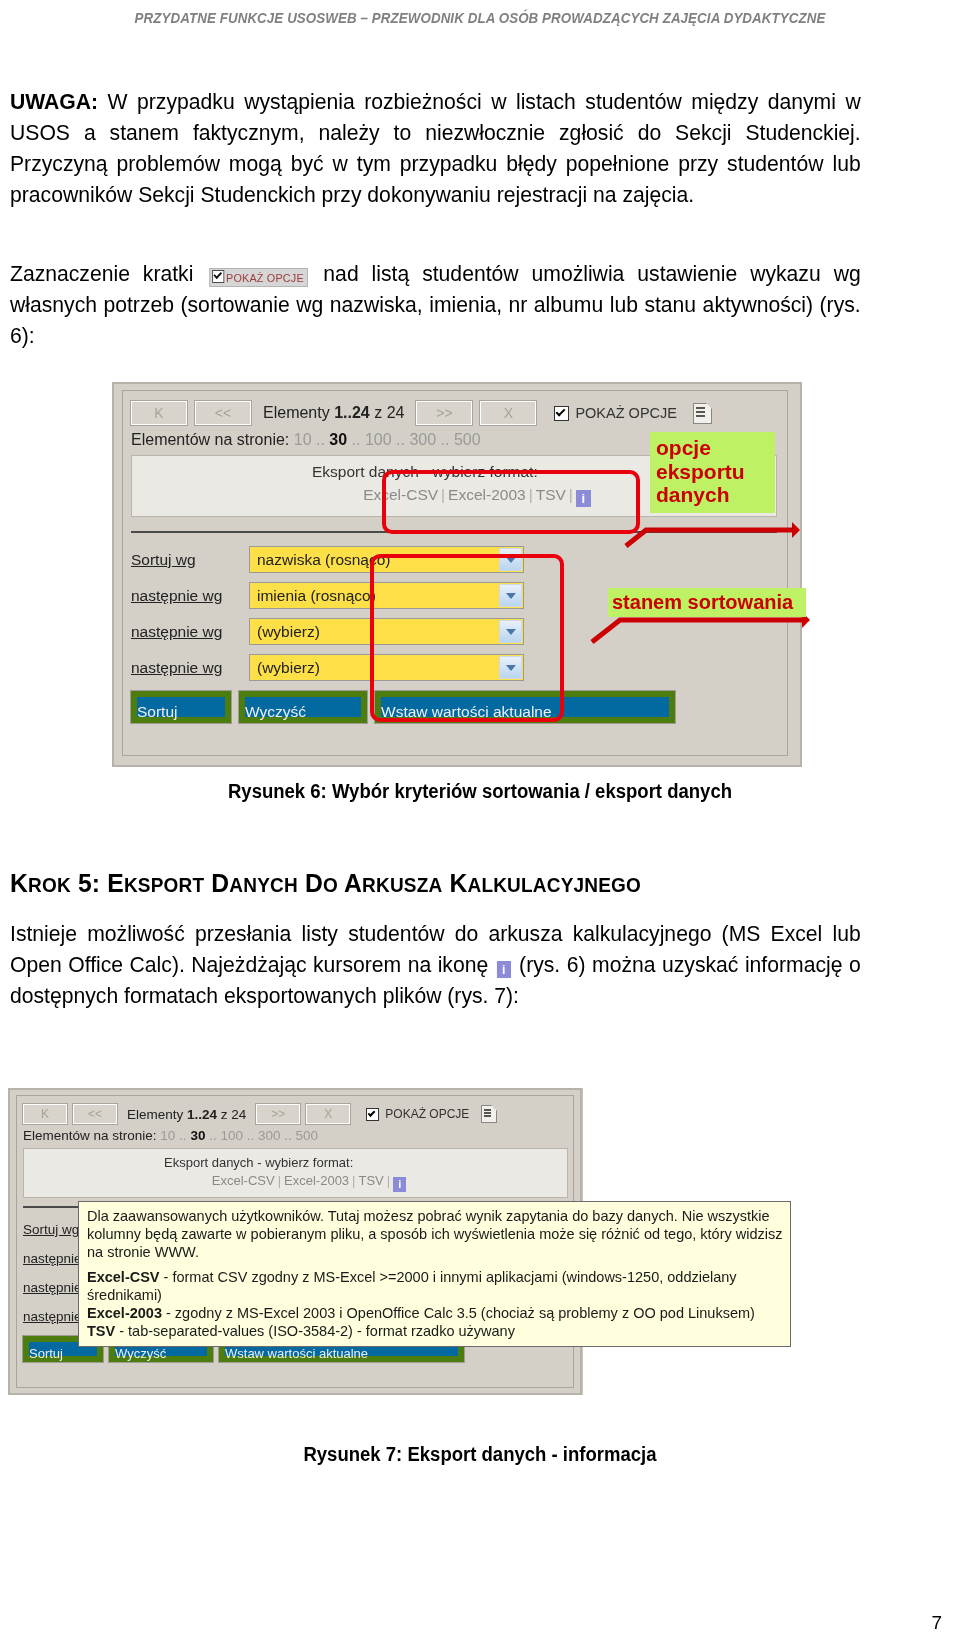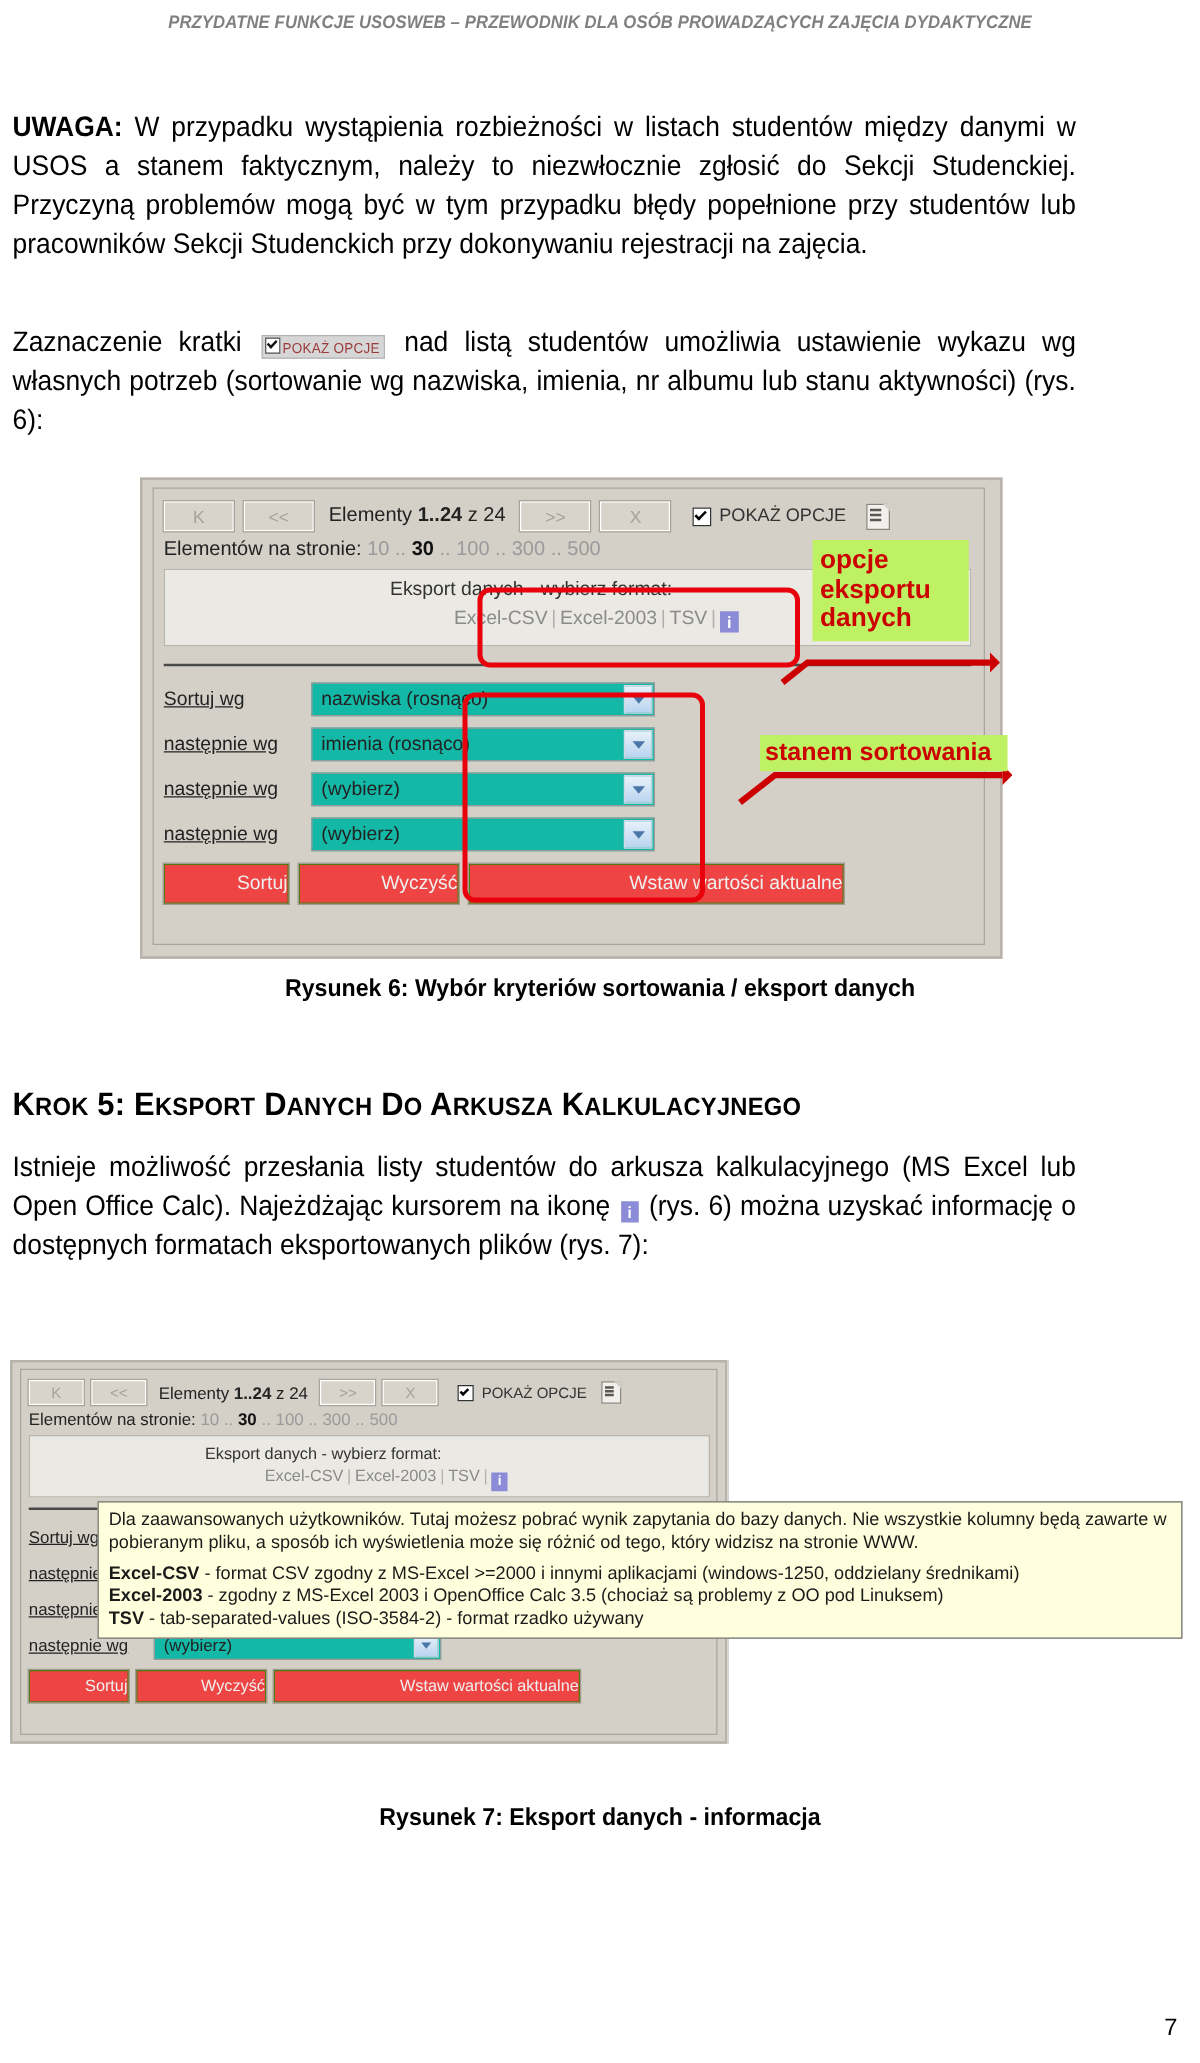--- a/index.html
+++ b/index.html
@@ -296,21 +296,21 @@
   }
   .sort-label {
     width: 118px;
     font-size: 15.5px;
     color: #222;
     white-space: nowrap;
     text-decoration: underline;
   }
   .sel {
     width: 275px; height: 27px;
-    background: #14b8a6;
+    background: #fde047;
     border: 1px solid #9a9a9a;
     box-sizing: border-box;
     position: relative;
     display: flex;
     align-items: center;
   }
   .sel span.val {
     font-size: 15.5px;
     color: #222;
     padding-left: 7px;
@@ -335,27 +335,27 @@
 
   
   .f6-buttons {
     position: absolute;
     left: 8px; top: 300px;
     display: flex;
     gap: 8px;
   }
   .btn {
     height: 32px;
-    background: #ef4444;
-    border: 1px solid #4d7c0f;
+    background: #0369a1;
+    border: 6px solid #4d7c0f;
     outline: 1px solid #a09c94;
     color: #efefef;
     font-size: 15.5px;
     line-height: 30px;
-    text-align: right;
+    text-align: left;
     box-sizing: border-box;
     white-space: nowrap;
   }
   .btn.sortuj { width: 100px; }
   .btn.wyczysc { width: 128px; }
   .btn.wstaw { width: 300px; }
 
   
   .ann-box {
     position: absolute;
@@ -480,21 +480,21 @@
     width: 370px; height: 307px;
     background: #ffffff;
     border-left: 1px solid #c9c5bd;
     box-sizing: border-box;
   }
 
   
   .tooltip {
     position: absolute;
     left: 70px; top: 113px;
-    width: 868px;
+    width: 713px;
     background: #ffffdd;
     border: 1px solid #6b6b6b;
     box-sizing: border-box;
     padding: 5px 7px 6px 8px;
     font-size: 14.5px;
     line-height: 18px;
     color: #1a1a1a;
     z-index: 8;
   }
   .tooltip p { margin: 0; }

